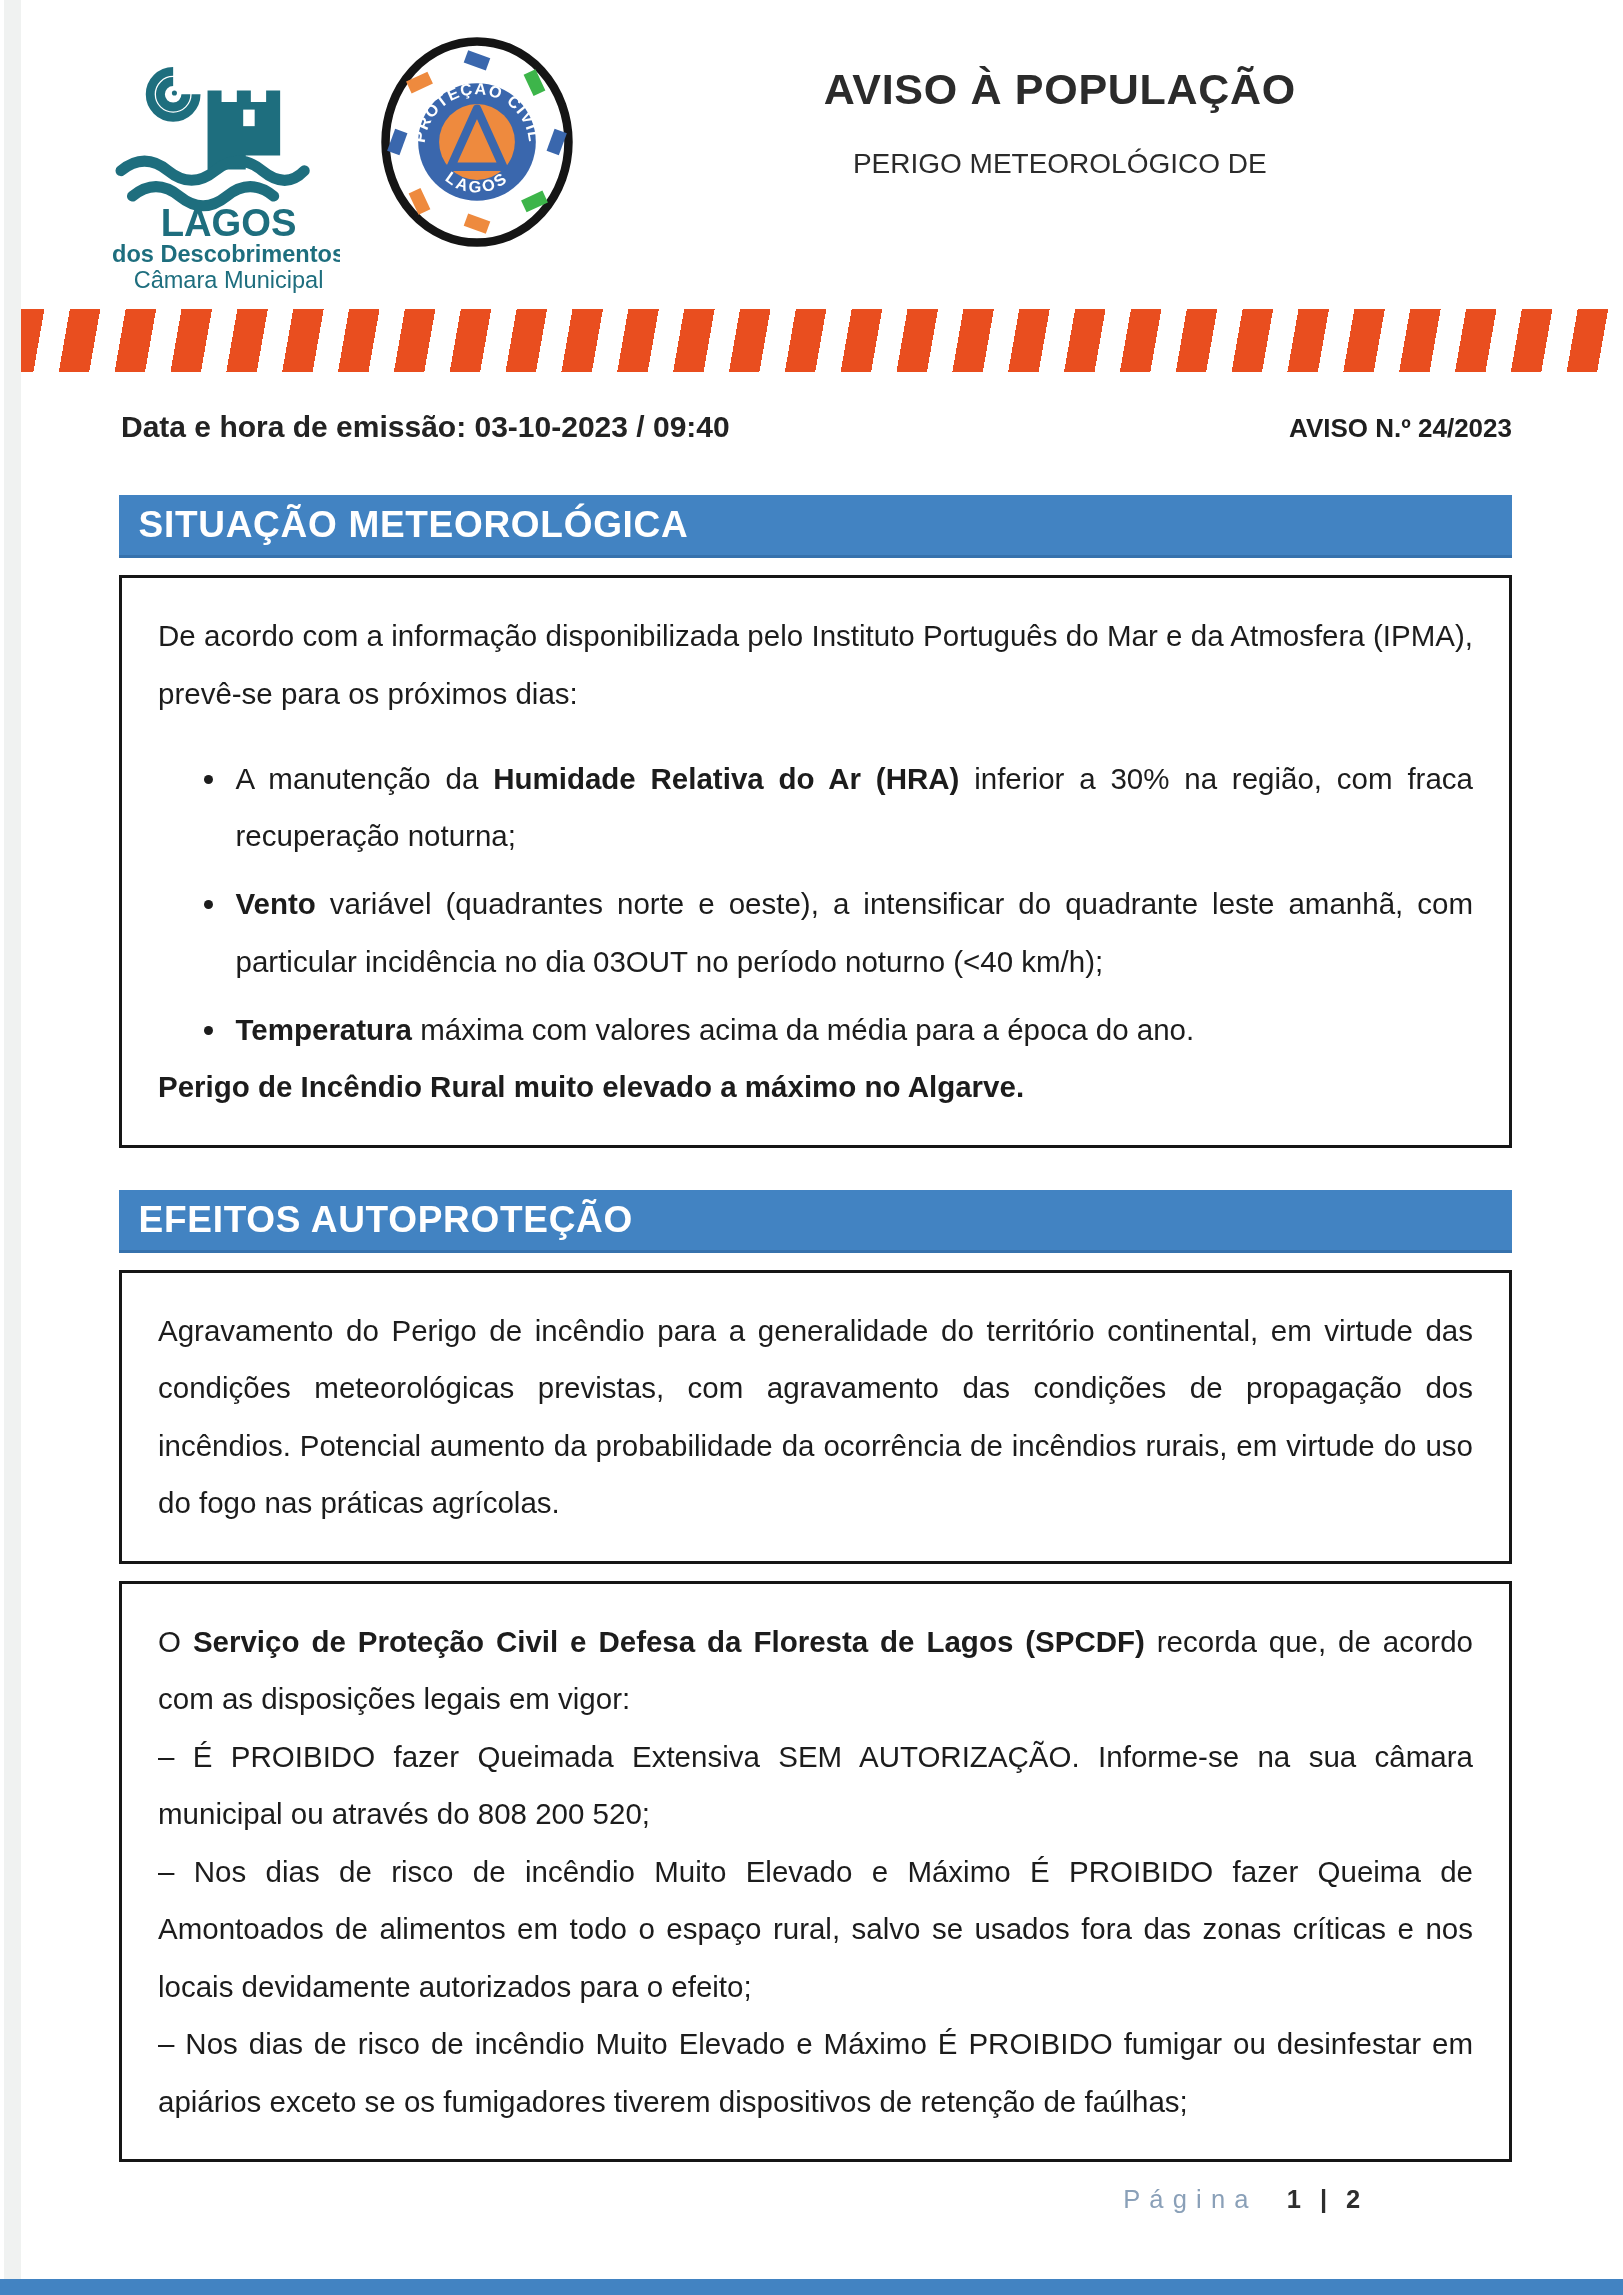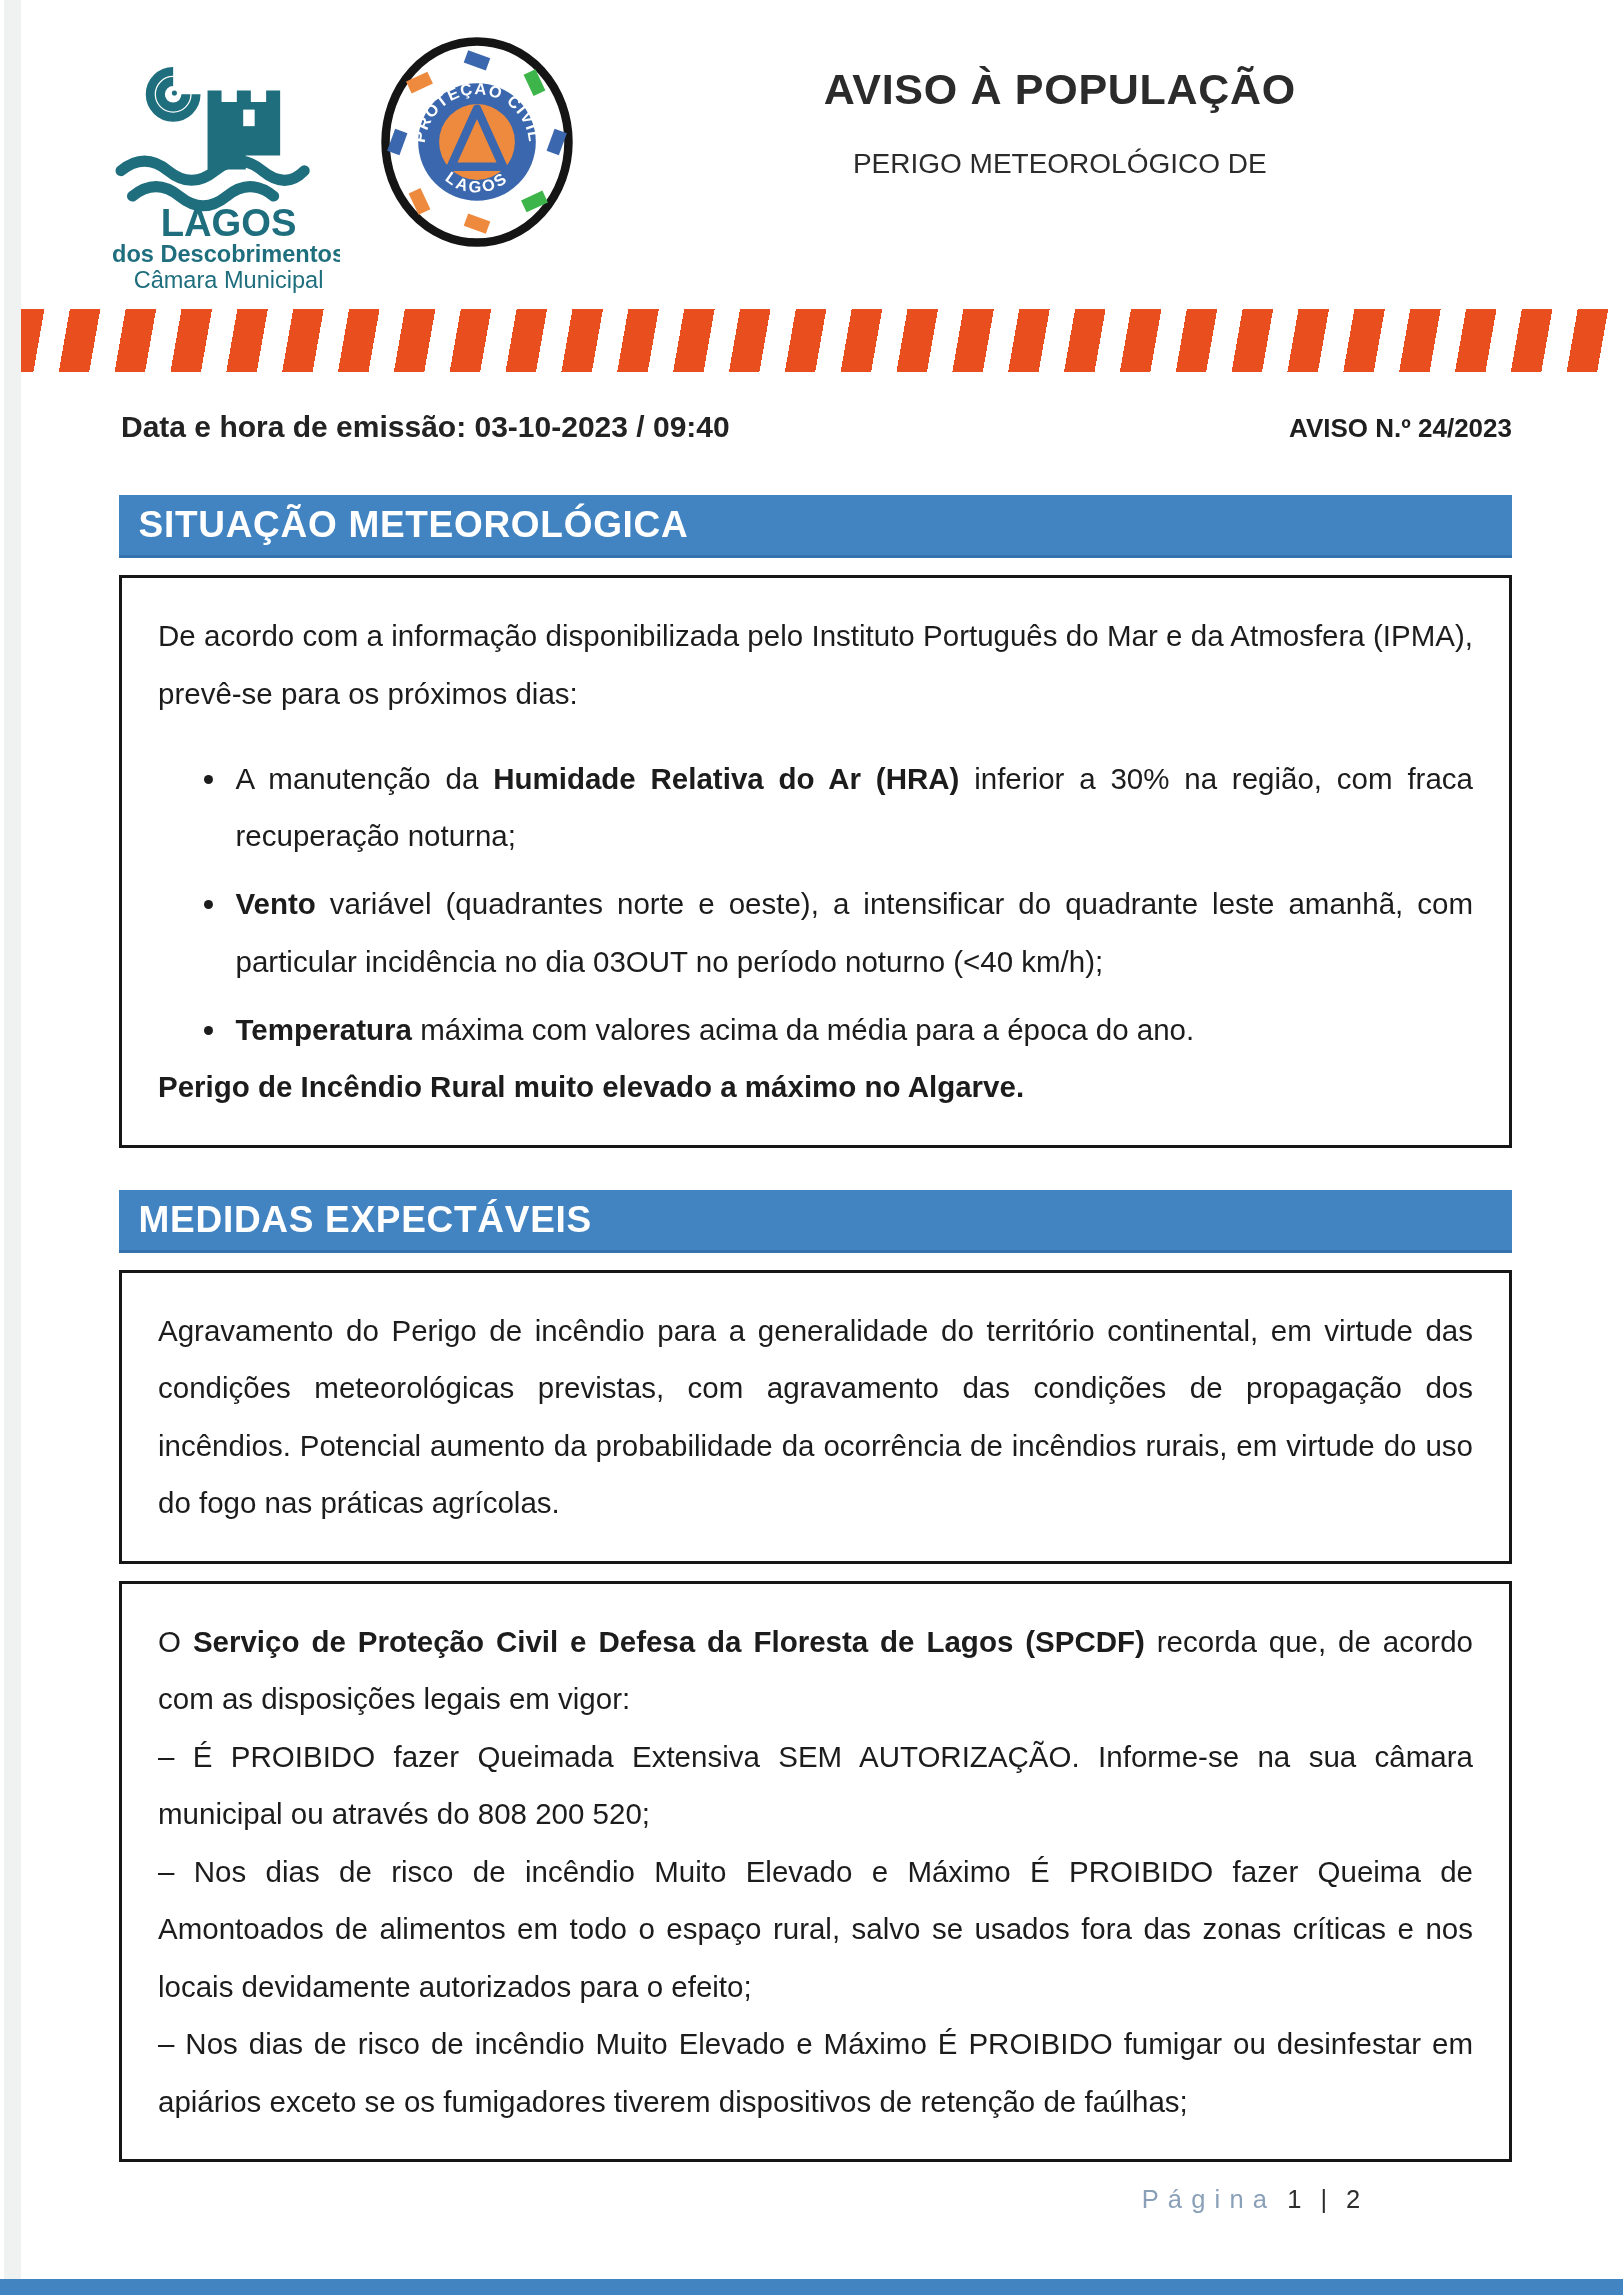--- a/index.html
+++ b/index.html
@@ -42,21 +42,21 @@
     font-size:29.5px;line-height:1.95;text-align:justify;color:#1c1c1c;
   }
   .box p{margin:0;}
   .bullets{margin:27.5px 0 0 0;padding-left:71px;}
   .bullets li{padding-left:6.5px;margin-top:10.5px;}
   .conclusion{margin-top:38px;font-weight:bold;}
   .m-item{margin-top:29px;}
   
   .footer{position:absolute;top:2185px;right:257px;font-size:25.5px;white-space:nowrap;}
   .pg-label{color:#8aa0b8;letter-spacing:9.2px;}
-  .pg-val{color:#2e2e2e;letter-spacing:5.9px;margin-left:4px;}
+  .pg-val{color:#2e2e2e;letter-spacing:5.9px;margin-left:22px;font-weight:bold;}
   .bottom-bar{position:absolute;left:0;right:0;bottom:0;height:15.7px;background:#4283c2;}
   b,strong{font-weight:bold;}
 </style>
 </head>
 <body>
 
 <div class="page">
   <div class="scan-edge"></div>
 
   <div class="header">
@@ -141,21 +141,21 @@
         </li>
         <li>
           <b>Temperatura</b><span> máxima com valores acima da média para a época do ano.</span>
         </li>
       </ul>
       <p class="conclusion">Perigo de Incêndio Rural muito elevado a máximo no Algarve.</p>
     </div>
   </div>
 
   <div class="section">
-    <div class="sec-bar tight">MEDIDAS EXPECTÁVEIS</div>
+    <div class="sec-bar tight">EFEITOS AUTOPROTEÇÃO</div>
     <div class="box">
       <p>Agravamento do Perigo de incêndio para a generalidade do território continental, em virtude das condições meteorológicas previstas, com agravamento das condições de propagação dos incêndios. Potencial aumento da probabilidade da ocorrência de incêndios rurais, em virtude do uso do fogo nas práticas agrícolas.</p>
     </div>
   </div>
 
   <div class="section">
     <div class="box">
       <p>
         <span>O </span><b>Serviço de Proteção Civil e Defesa da Floresta de Lagos (SPCDF)</b><span> recorda que, de acordo com as disposições legais em vigor:</span>
       </p>

